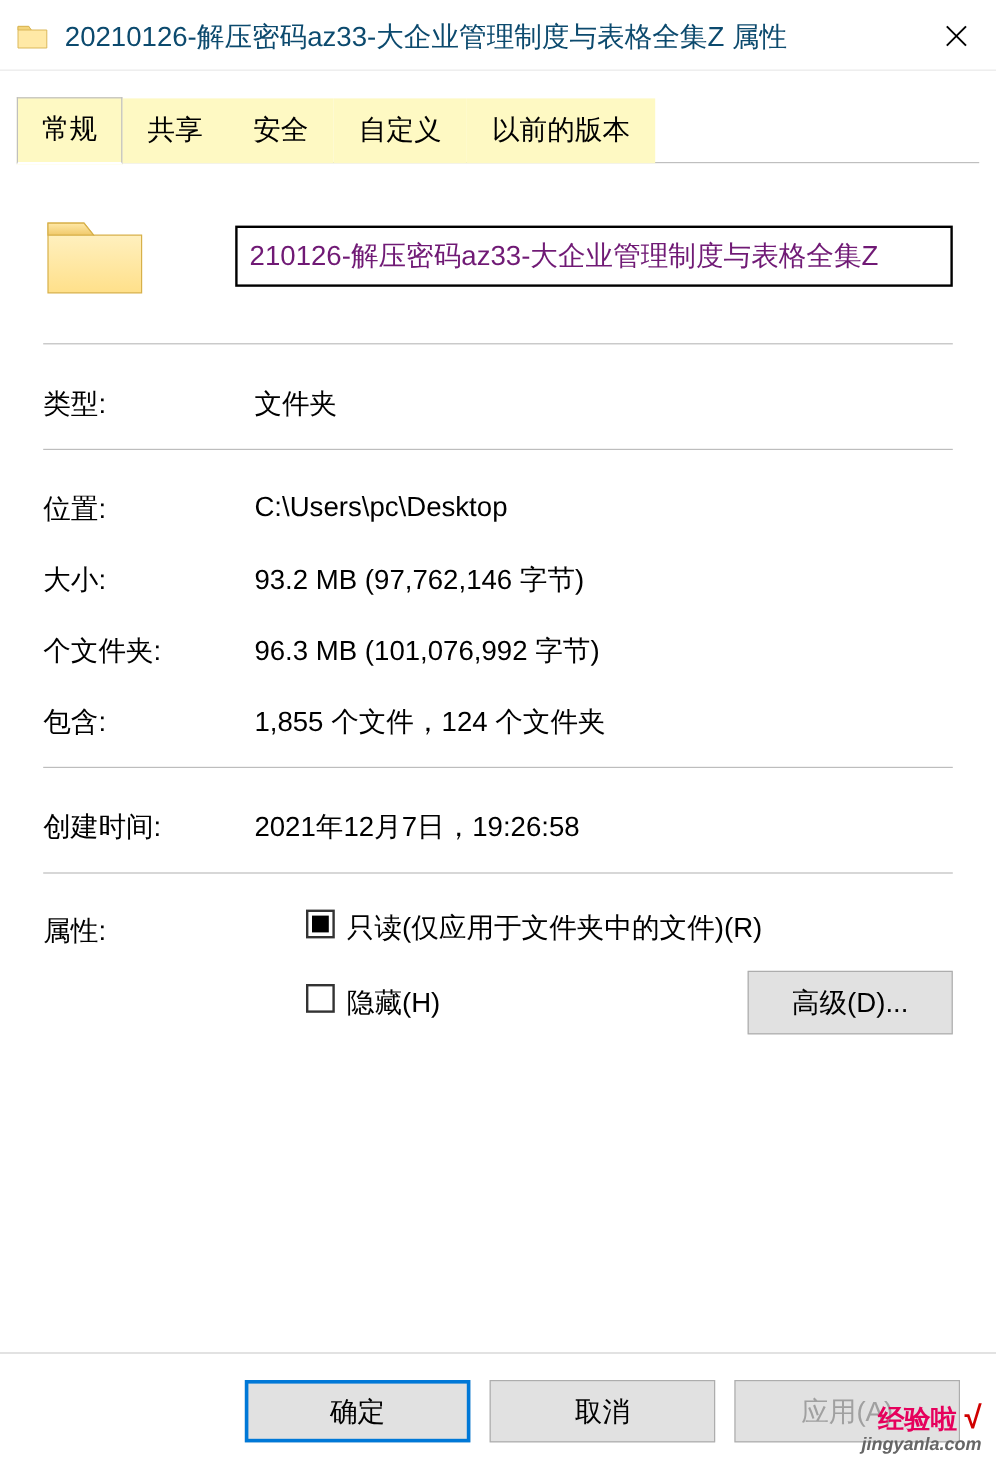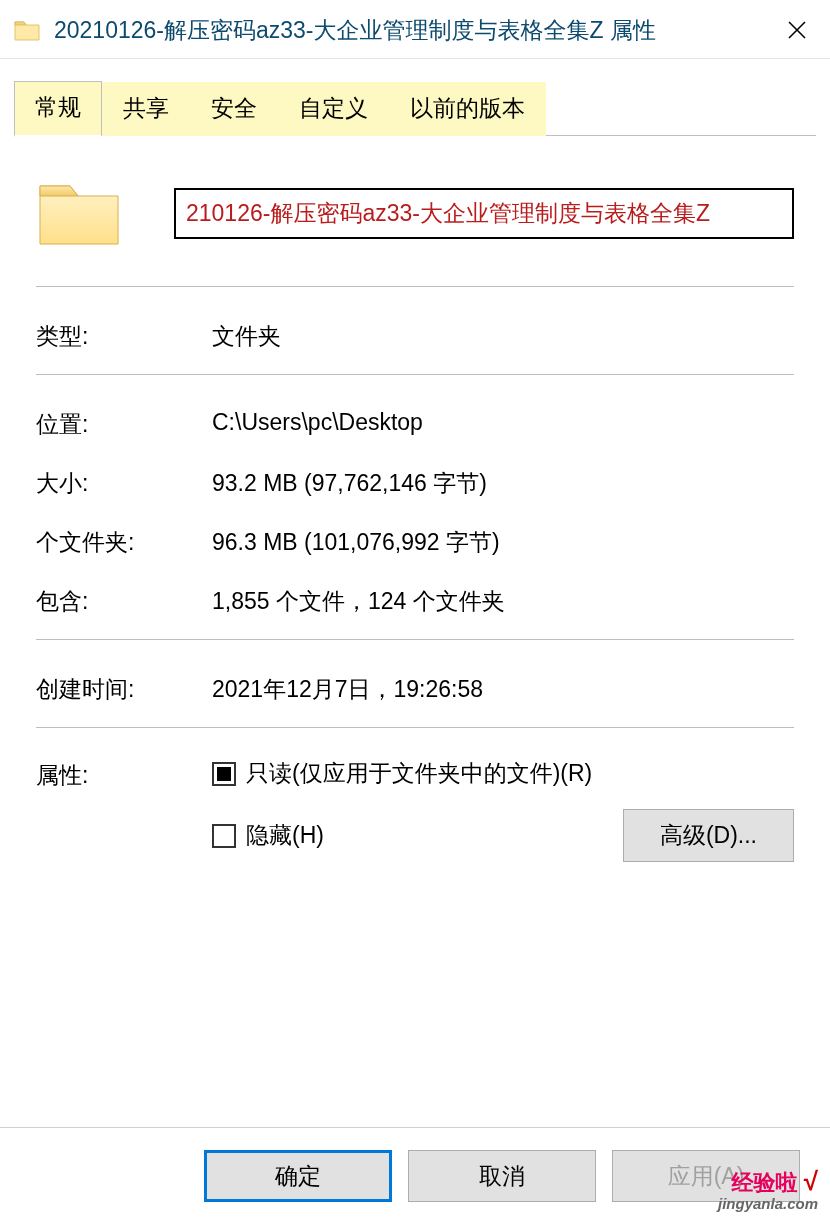--- a/index.html
+++ b/index.html
@@ -108,26 +108,26 @@
       display: flex;
       align-items: center;
       justify-content: flex-start;
     }
     .folder-icon-large svg {
       width: 86px;
       height: 74px;
     }
     .name-input {
       flex: 1;
-      margin-left: 28px;
+      margin-left: 50px;
       border: 2px solid #000000;
       padding: 10px 10px;
       font-size: 23px;
       font-family: inherit;
-      color: #b91c1c;
+      color: #701a75;
       background: #ffffff;
     }
     .hr {
       height: 1px;
       background: #bdbdbd;
       margin: 8px 0 20px 0;
     }
     .prow {
       display: flex;
       align-items: flex-start;
@@ -151,22 +151,22 @@
     .attr-block .lbl {
       width: 176px;
       flex-shrink: 0;
       padding-top: 2px;
     }
     .attr-right {
       flex: 1;
     }
     .chk-row {
       display: flex;
-      align-items: center;
       margin-bottom: 20px;
+      margin-left: 43px;
     }
     .chk {
       width: 24px;
       height: 24px;
       border: 2px solid #333;
       margin-right: 10px;
       display: inline-flex;
       align-items: center;
       justify-content: center;
       cursor: pointer;

